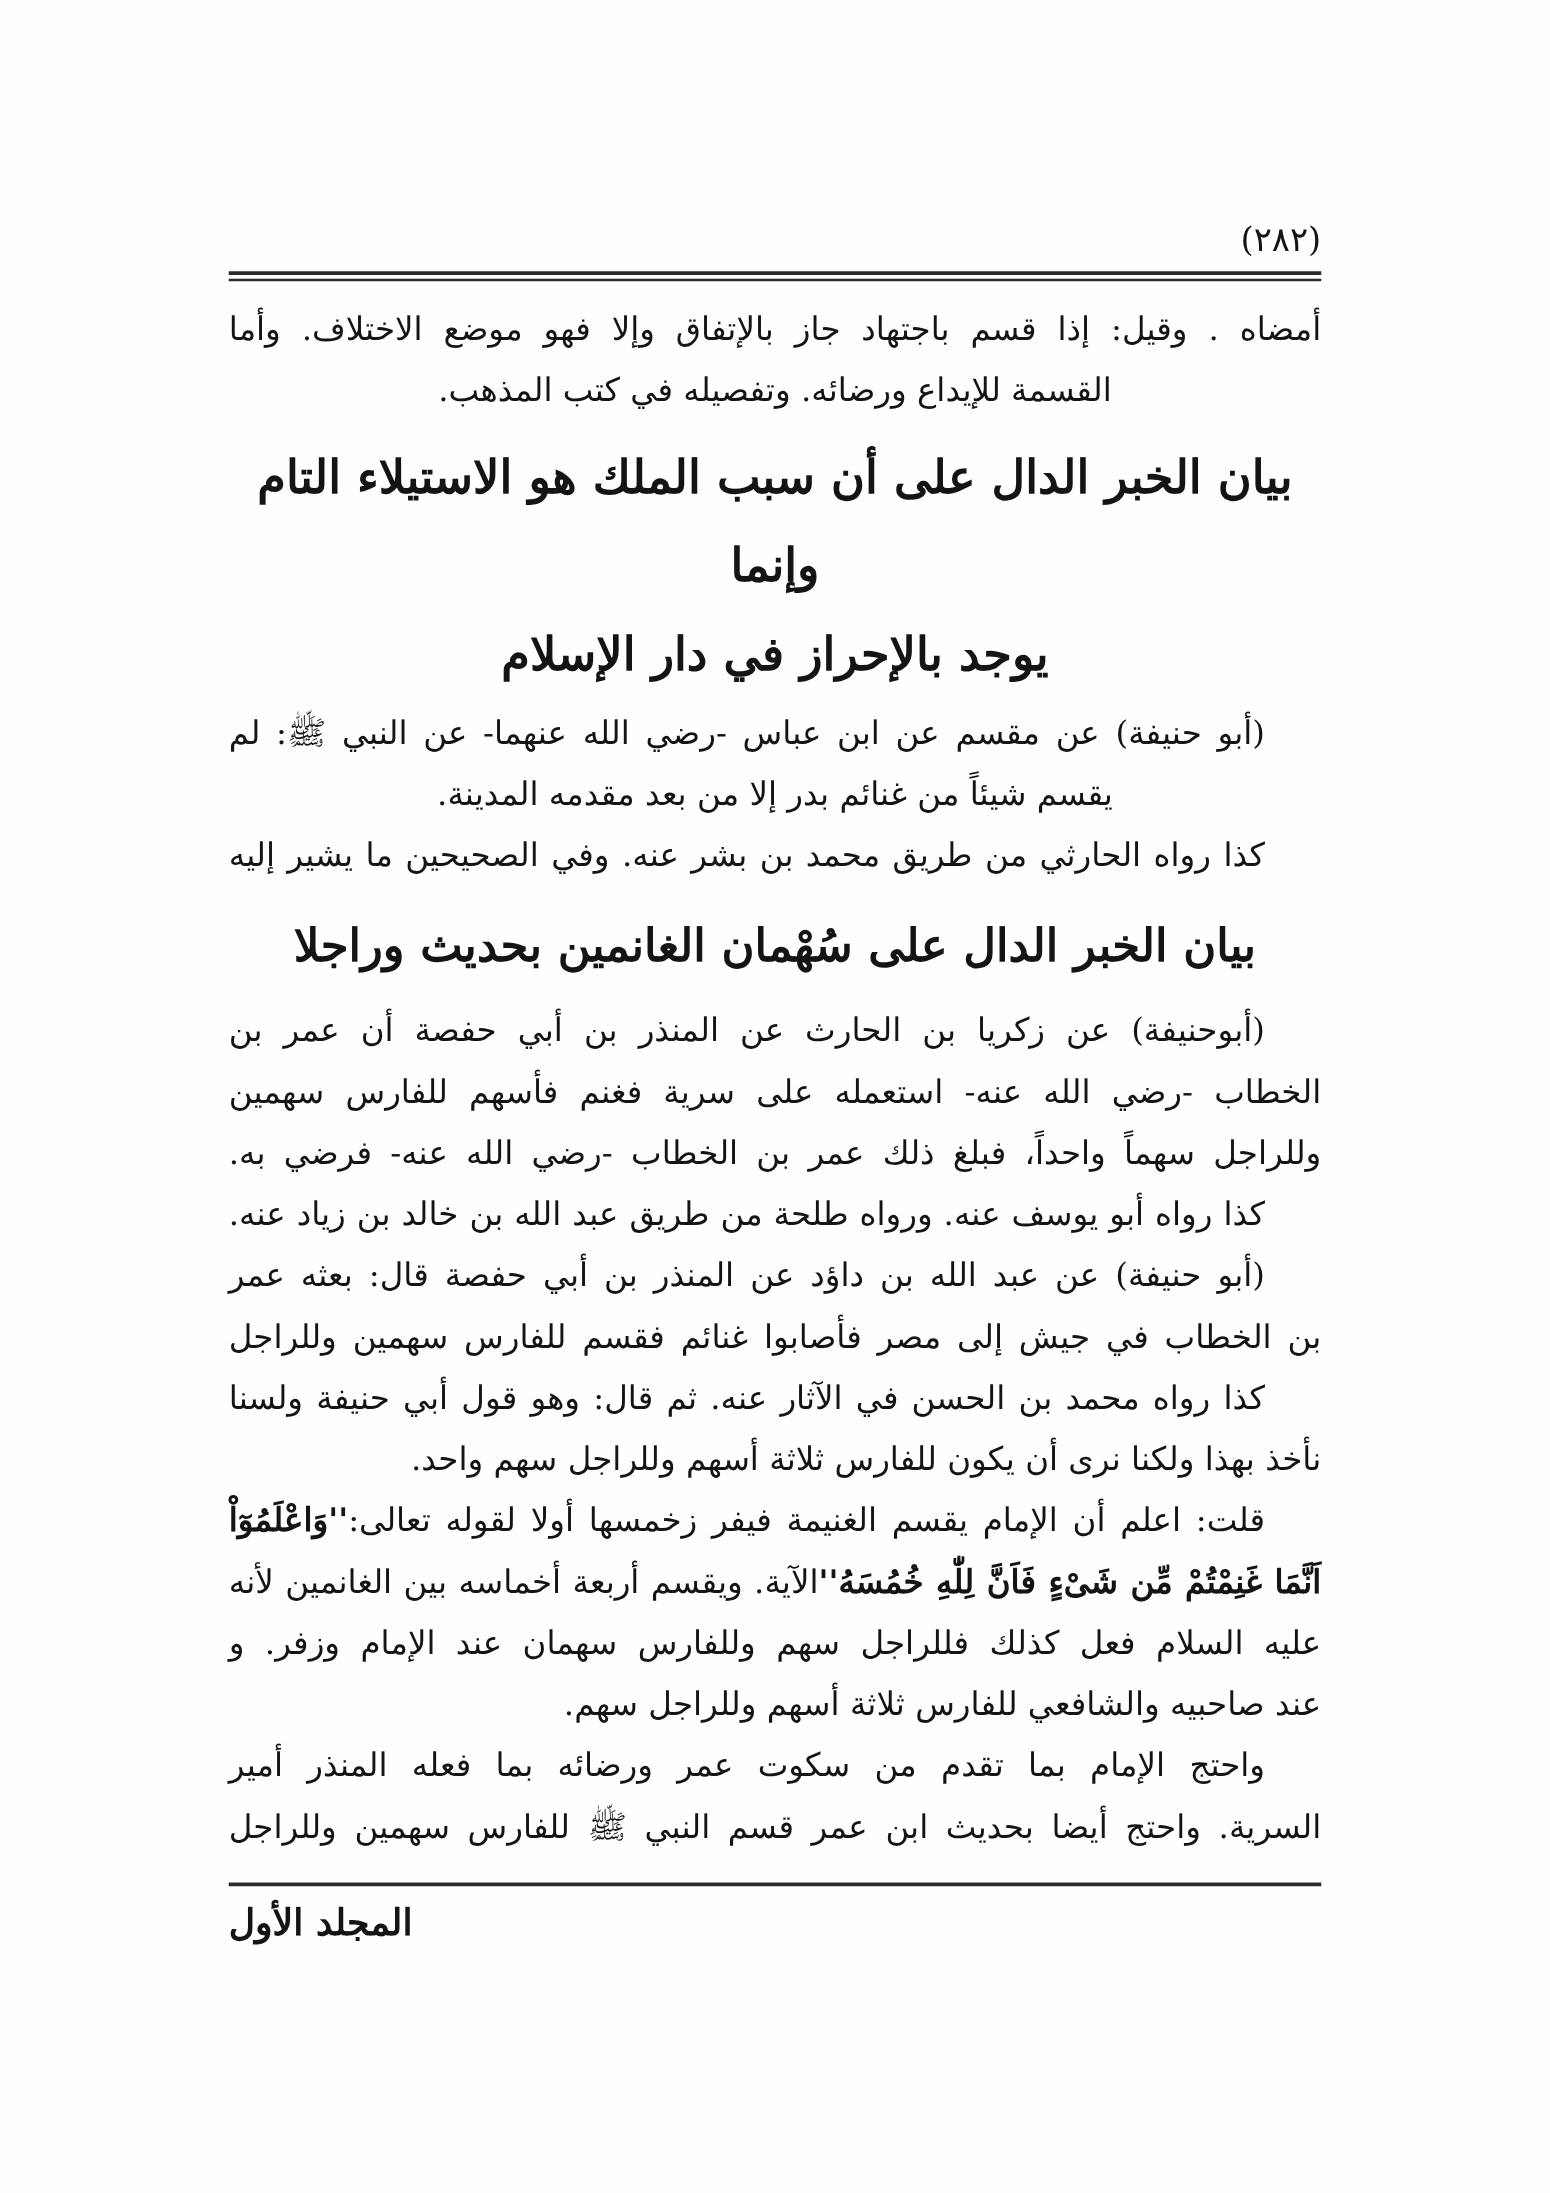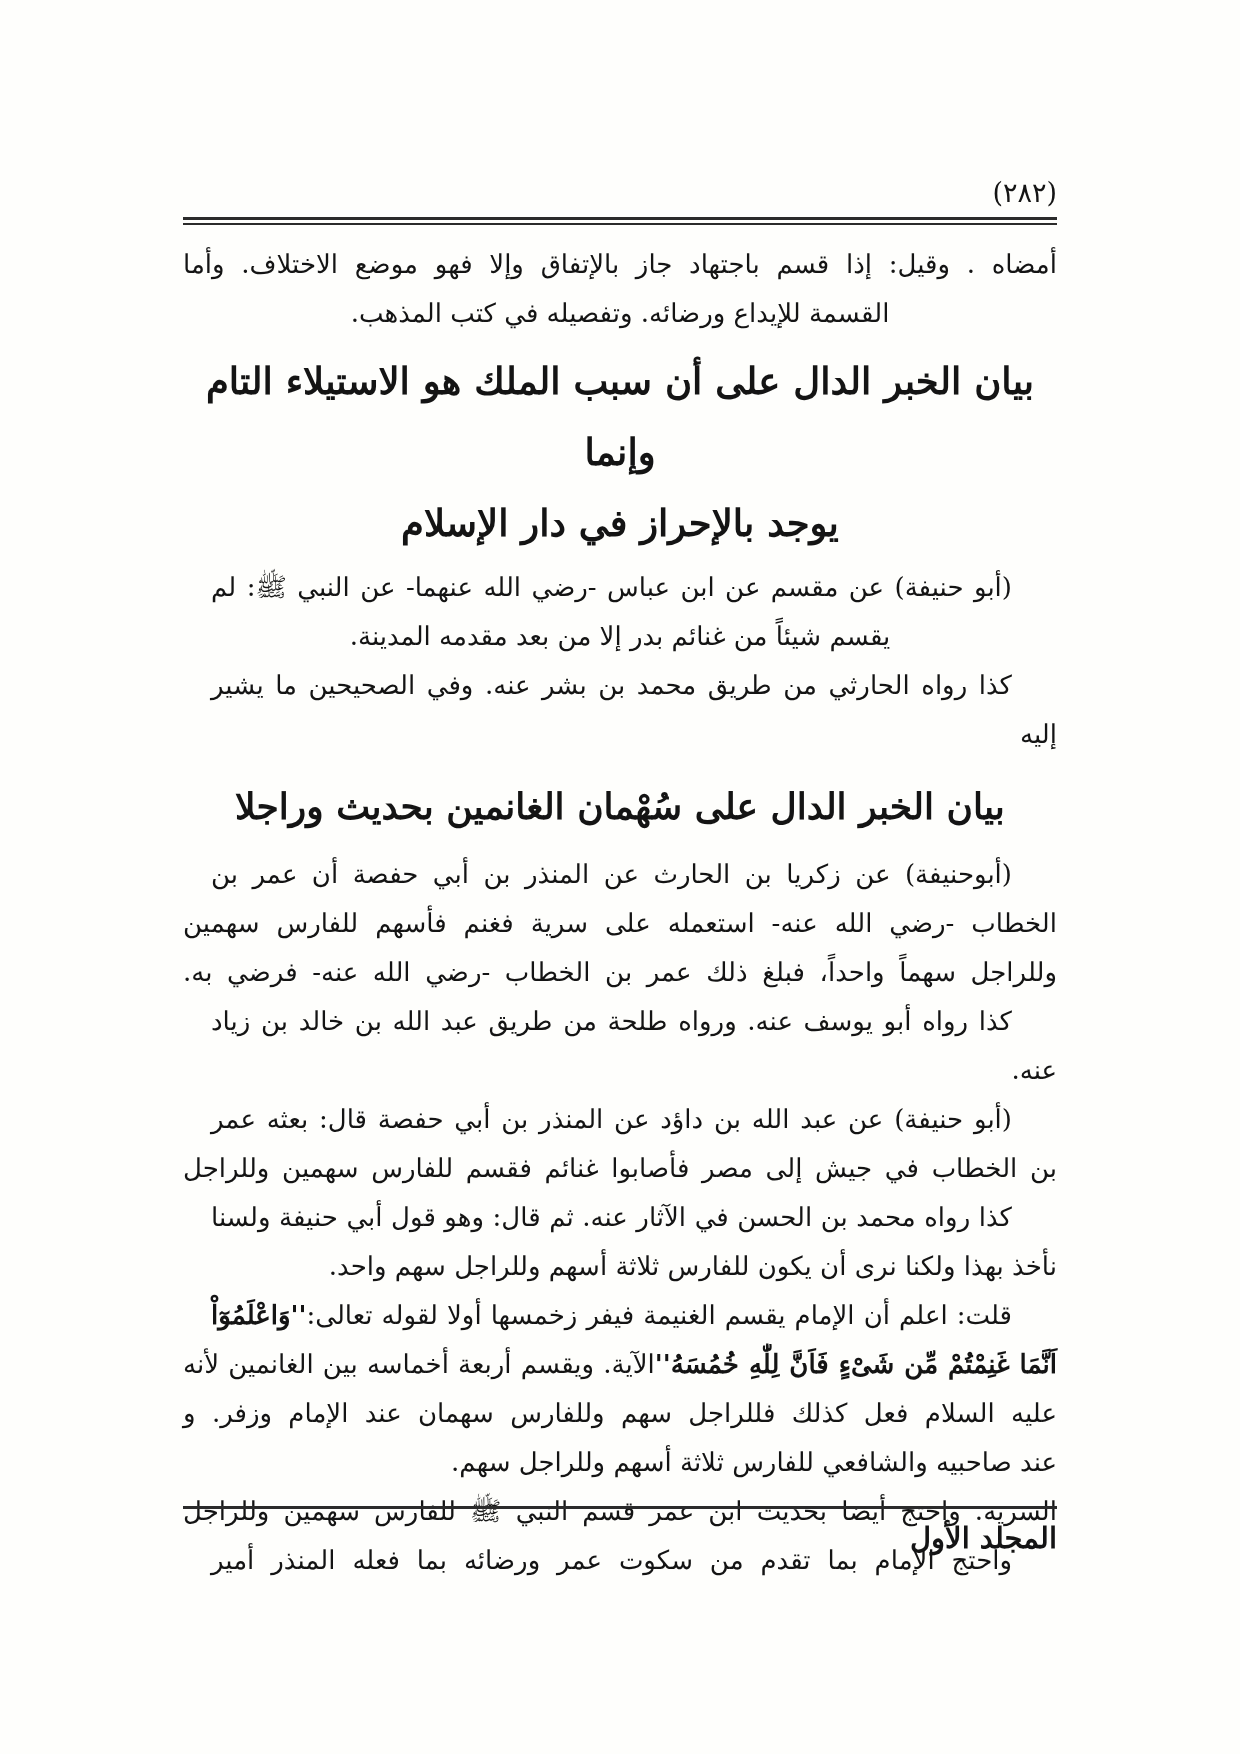--- a/index.html
+++ b/index.html
@@ -32,40 +32,40 @@
     margin-top: 9px;
     height: 3px;
     border-top: 3px solid #2b2b2b;
     border-bottom: 2px solid #2b2b2b;
   }
   .body-text { margin-top: 15px; }
   .bl { font-size: 26px; line-height: 49px; }
   .j { text-align: justify; text-align-last: justify; -moz-text-align-last: justify; }
   .c { text-align: center; text-align-last: center; }
   .r { text-align-last: right; }
-  .ind { text-indent: 45px; margin-left: 28px; }
+  .ind { text-indent: 45px; }
   .heading-block { margin: 8px 0 4px 0; }
   .heading-block.second { margin: 12px 0 8px 0; }
   .hl {
     font-size: 37px;
     line-height: 71px;
     font-weight: bold;
     text-align: center;
   }
   .hl.single { font-size: 36px; }
   .quran { font-weight: bold; }
   .page-footer {
     position: absolute;
     left: 183px;
     top: 1506px;
     width: 874px;
   }
   .footer-rule { height: 3px; background: #2b2b2b; }
   .volume {
-    text-align: right;
+    text-align: left;
     font-size: 29px;
     font-weight: bold;
     margin-top: 12px;
   }
 </style>
 </head>
 <body>
 
 <div class="page">
   <div class="content">
@@ -104,22 +104,22 @@
       <div class="bl j">بن الخطاب في جيش إلى مصر فأصابوا غنائم فقسم للفارس سهمين وللراجل</div>
 
       <div class="bl j ind">كذا رواه محمد بن الحسن في الآثار عنه. ثم قال: وهو قول أبي حنيفة ولسنا</div>
       <div class="bl r">نأخذ بهذا ولكنا نرى أن يكون للفارس ثلاثة أسهم وللراجل سهم واحد.</div>
 
       <div class="bl j ind"><span>قلت: اعلم أن الإمام يقسم الغنيمة فيفر زخمسها أولا لقوله تعالى:</span><span class="quran">''وَاعْلَمُوٓاْ</span></div>
       <div class="bl j"><span class="quran">اَنَّمَا غَنِمْتُمْ مِّن شَىْءٍ فَاَنَّ لِلّٰهِ خُمُسَهُ''</span><span>الآية. ويقسم أربعة أخماسه بين الغانمين لأنه</span></div>
       <div class="bl j">عليه السلام فعل كذلك فللراجل سهم وللفارس سهمان عند الإمام وزفر. و</div>
       <div class="bl r">عند صاحبيه والشافعي للفارس ثلاثة أسهم وللراجل سهم.</div>
 
+      <div class="bl j ind">واحتج الإمام بما تقدم من سكوت عمر ورضائه بما فعله المنذر أمير</div>
       <div class="bl j">السرية. واحتج أيضا بحديث ابن عمر قسم النبي ﷺ للفارس سهمين وللراجل</div>
-      <div class="bl j ind">واحتج الإمام بما تقدم من سكوت عمر ورضائه بما فعله المنذر أمير</div>
 
     </div>
   </div>
 
   <div class="page-footer">
     <div class="footer-rule"></div>
     <div class="volume">المجلد الأول</div>
   </div>
 </div>
 

